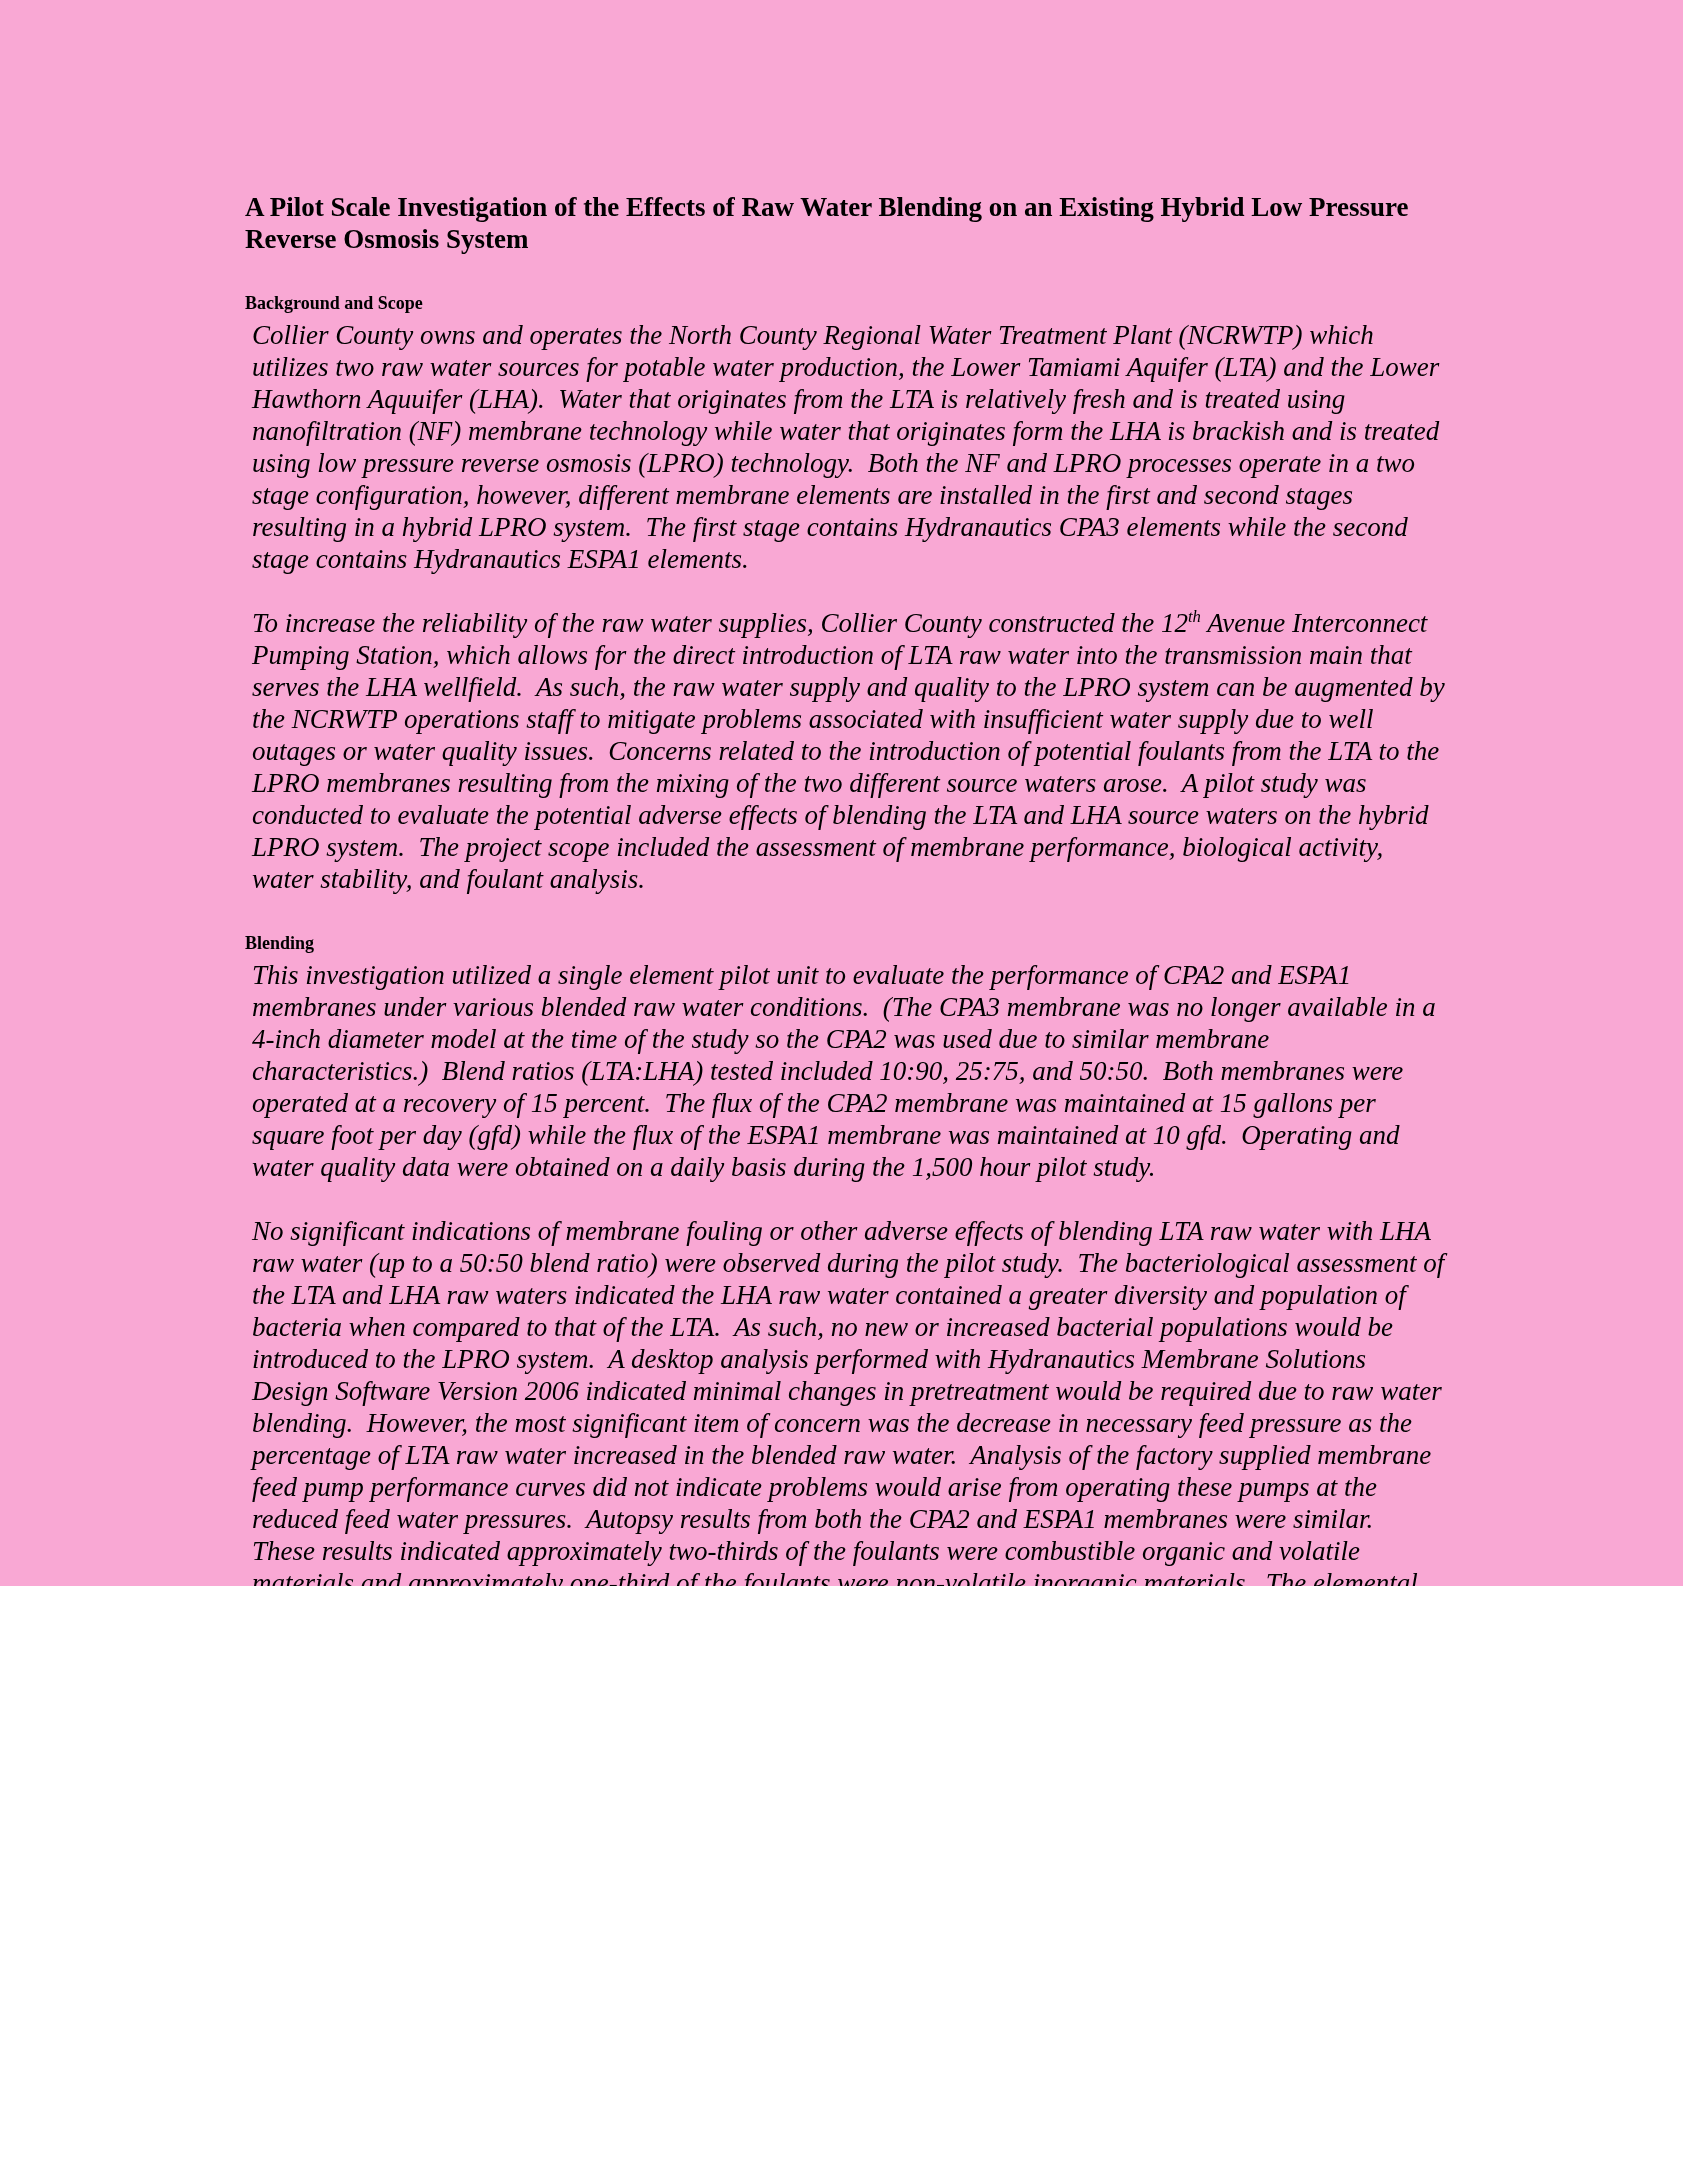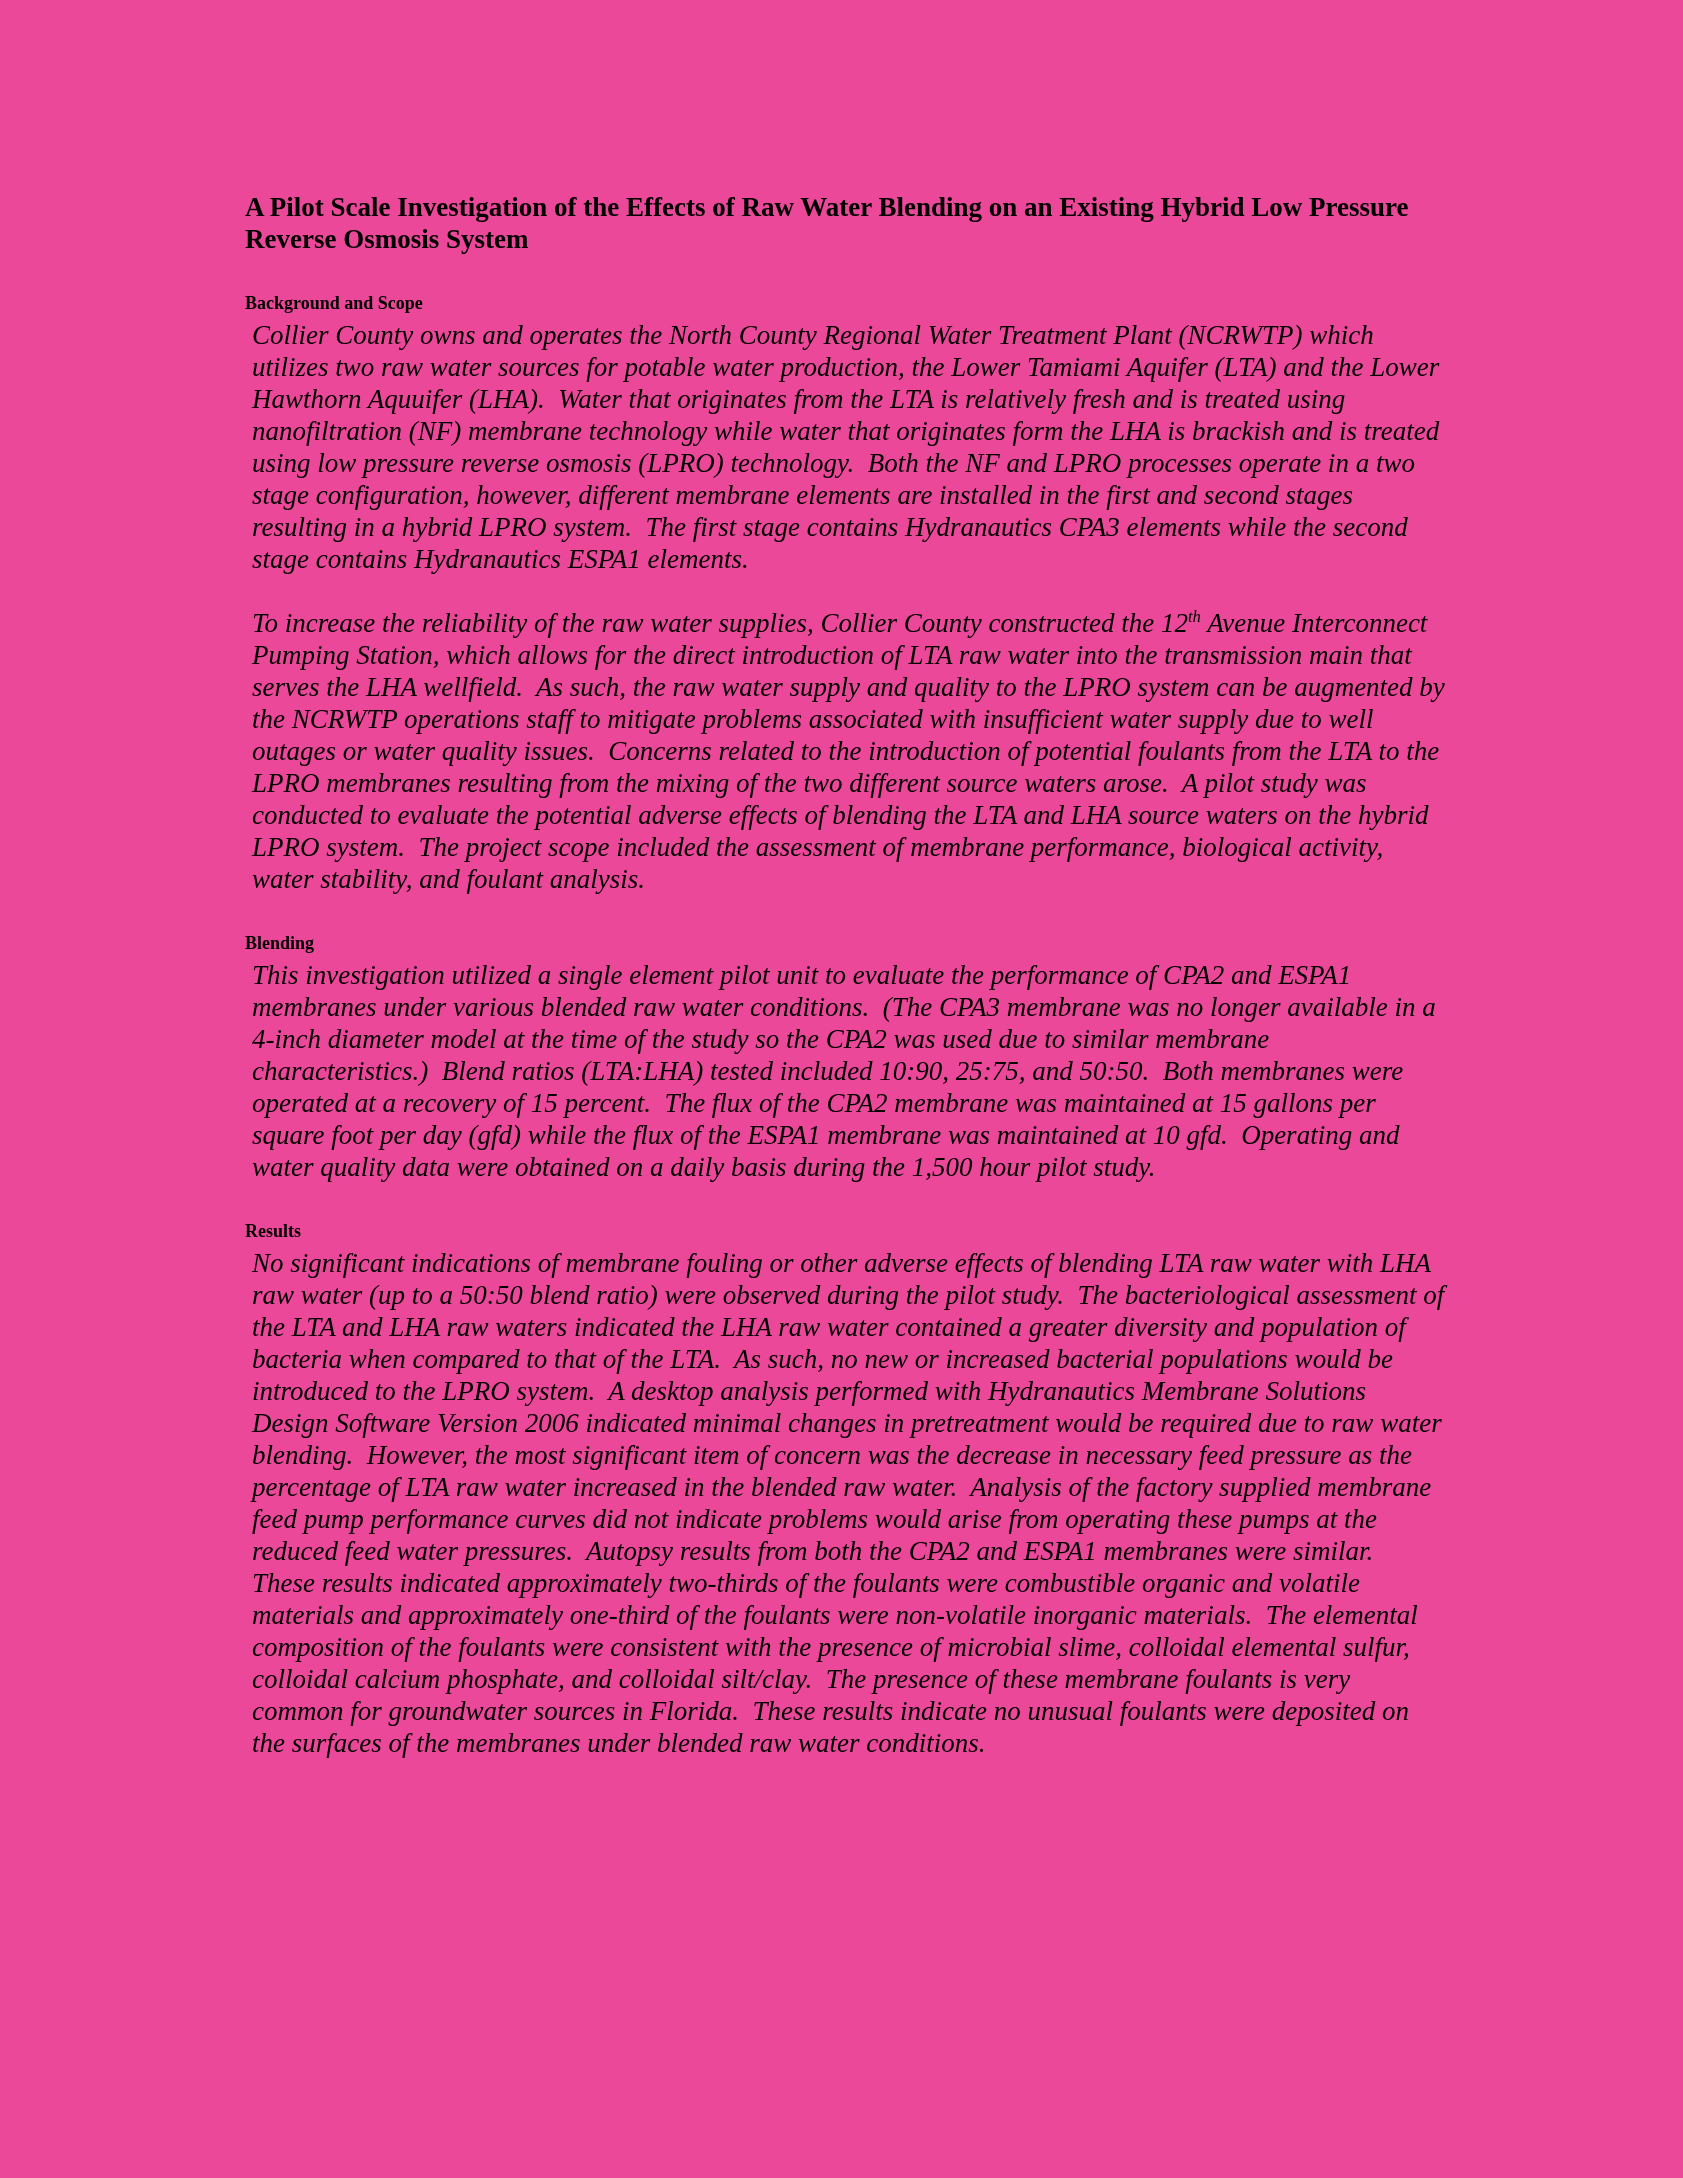--- a/index.html
+++ b/index.html
@@ -3,22 +3,22 @@
 <meta charset="utf-8">
 <style>
   html, body {
     margin: 0;
     padding: 0;
     background: #ffffff;
   }
   .page {
     position: relative;
     width: 1683px;
-    height: 2178px;
-    background: #ec4899;
+    height: 1586px;
+    background: #f9a8d4;
     overflow: hidden;
   }
   .content {
     position: absolute;
     left: 245px;
     top: 191px;
     width: 1203px;
     font-family: "Liberation Serif", "DejaVu Serif", serif;
     font-size: 27px;
     line-height: 32px;
@@ -61,19 +61,18 @@
     <h2 class="sec-heading">Background and Scope</h2>
 
     <p class="para">Collier County owns and operates the North County Regional Water Treatment Plant (NCRWTP) which utilizes two raw water sources for potable water production, the Lower Tamiami Aquifer (LTA) and the Lower Hawthorn Aquuifer (LHA).  Water that originates from the LTA is relatively fresh and is treated using nanofiltration (NF) membrane technology while water that originates form the LHA is brackish and is treated using low pressure reverse osmosis (LPRO) technology.  Both the NF and LPRO processes operate in a two stage configuration, however, different membrane elements are installed in the first and second stages resulting in a hybrid LPRO system.  The first stage contains Hydranautics CPA3 elements while the second stage contains Hydranautics ESPA1 elements.</p>
 
     <p class="para"><span>To increase the reliability of the raw water supplies, Collier County constructed the 12</span><sup class="ordinal">th</sup><span> Avenue Interconnect Pumping Station, which allows for the direct introduction of LTA raw water into the transmission main that serves the LHA wellfield.  As such, the raw water supply and quality to the LPRO system can be augmented by the NCRWTP operations staff to mitigate problems associated with insufficient water supply due to well outages or water quality issues.  Concerns related to the introduction of potential foulants from the LTA to the LPRO membranes resulting from the mixing of the two different source waters arose.  A pilot study was conducted to evaluate the potential adverse effects of blending the LTA and LHA source waters on the hybrid LPRO system.  The project scope included the assessment of membrane performance, biological activity, water stability, and foulant analysis.</span></p>
 
     <h2 class="sec-heading">Blending</h2>
 
     <p class="para">This investigation utilized a single element pilot unit to evaluate the performance of CPA2 and ESPA1 membranes under various blended raw water conditions.  (The CPA3 membrane was no longer available in a 4-inch diameter model at the time of the study so the CPA2 was used due to similar membrane characteristics.)  Blend ratios (LTA:LHA) tested included 10:90, 25:75, and 50:50.  Both membranes were operated at a recovery of 15 percent.  The flux of the CPA2 membrane was maintained at 15 gallons per square foot per day (gfd) while the flux of the ESPA1 membrane was maintained at 10 gfd.  Operating and water quality data were obtained on a daily basis during the 1,500 hour pilot study.</p>
 
-    <h2 class="sec-heading">Results</h2>
 
     <p class="para">No significant indications of membrane fouling or other adverse effects of blending LTA raw water with LHA raw water (up to a 50:50 blend ratio) were observed during the pilot study.  The bacteriological assessment of the LTA and LHA raw waters indicated the LHA raw water contained a greater diversity and population of bacteria when compared to that of the LTA.  As such, no new or increased bacterial populations would be introduced to the LPRO system.  A desktop analysis performed with Hydranautics Membrane Solutions Design Software Version 2006 indicated minimal changes in pretreatment would be required due to raw water blending.  However, the most significant item of concern was the decrease in necessary feed pressure as the percentage of LTA raw water increased in the blended raw water.  Analysis of the factory supplied membrane feed pump performance curves did not indicate problems would arise from operating these pumps at the reduced feed water pressures.  Autopsy results from both the CPA2 and ESPA1 membranes were similar.  These results indicated approximately two-thirds of the foulants were combustible organic and volatile materials and approximately one-third of the foulants were non-volatile inorganic materials.  The elemental composition of the foulants were consistent with the presence of microbial slime, colloidal elemental sulfur, colloidal calcium phosphate, and colloidal silt/clay.  The presence of these membrane foulants is very common for groundwater sources in Florida.  These results indicate no unusual foulants were deposited on the surfaces of the membranes under blended raw water conditions.</p>
 
   </div>
 </div>
 
 
 </body></html>

